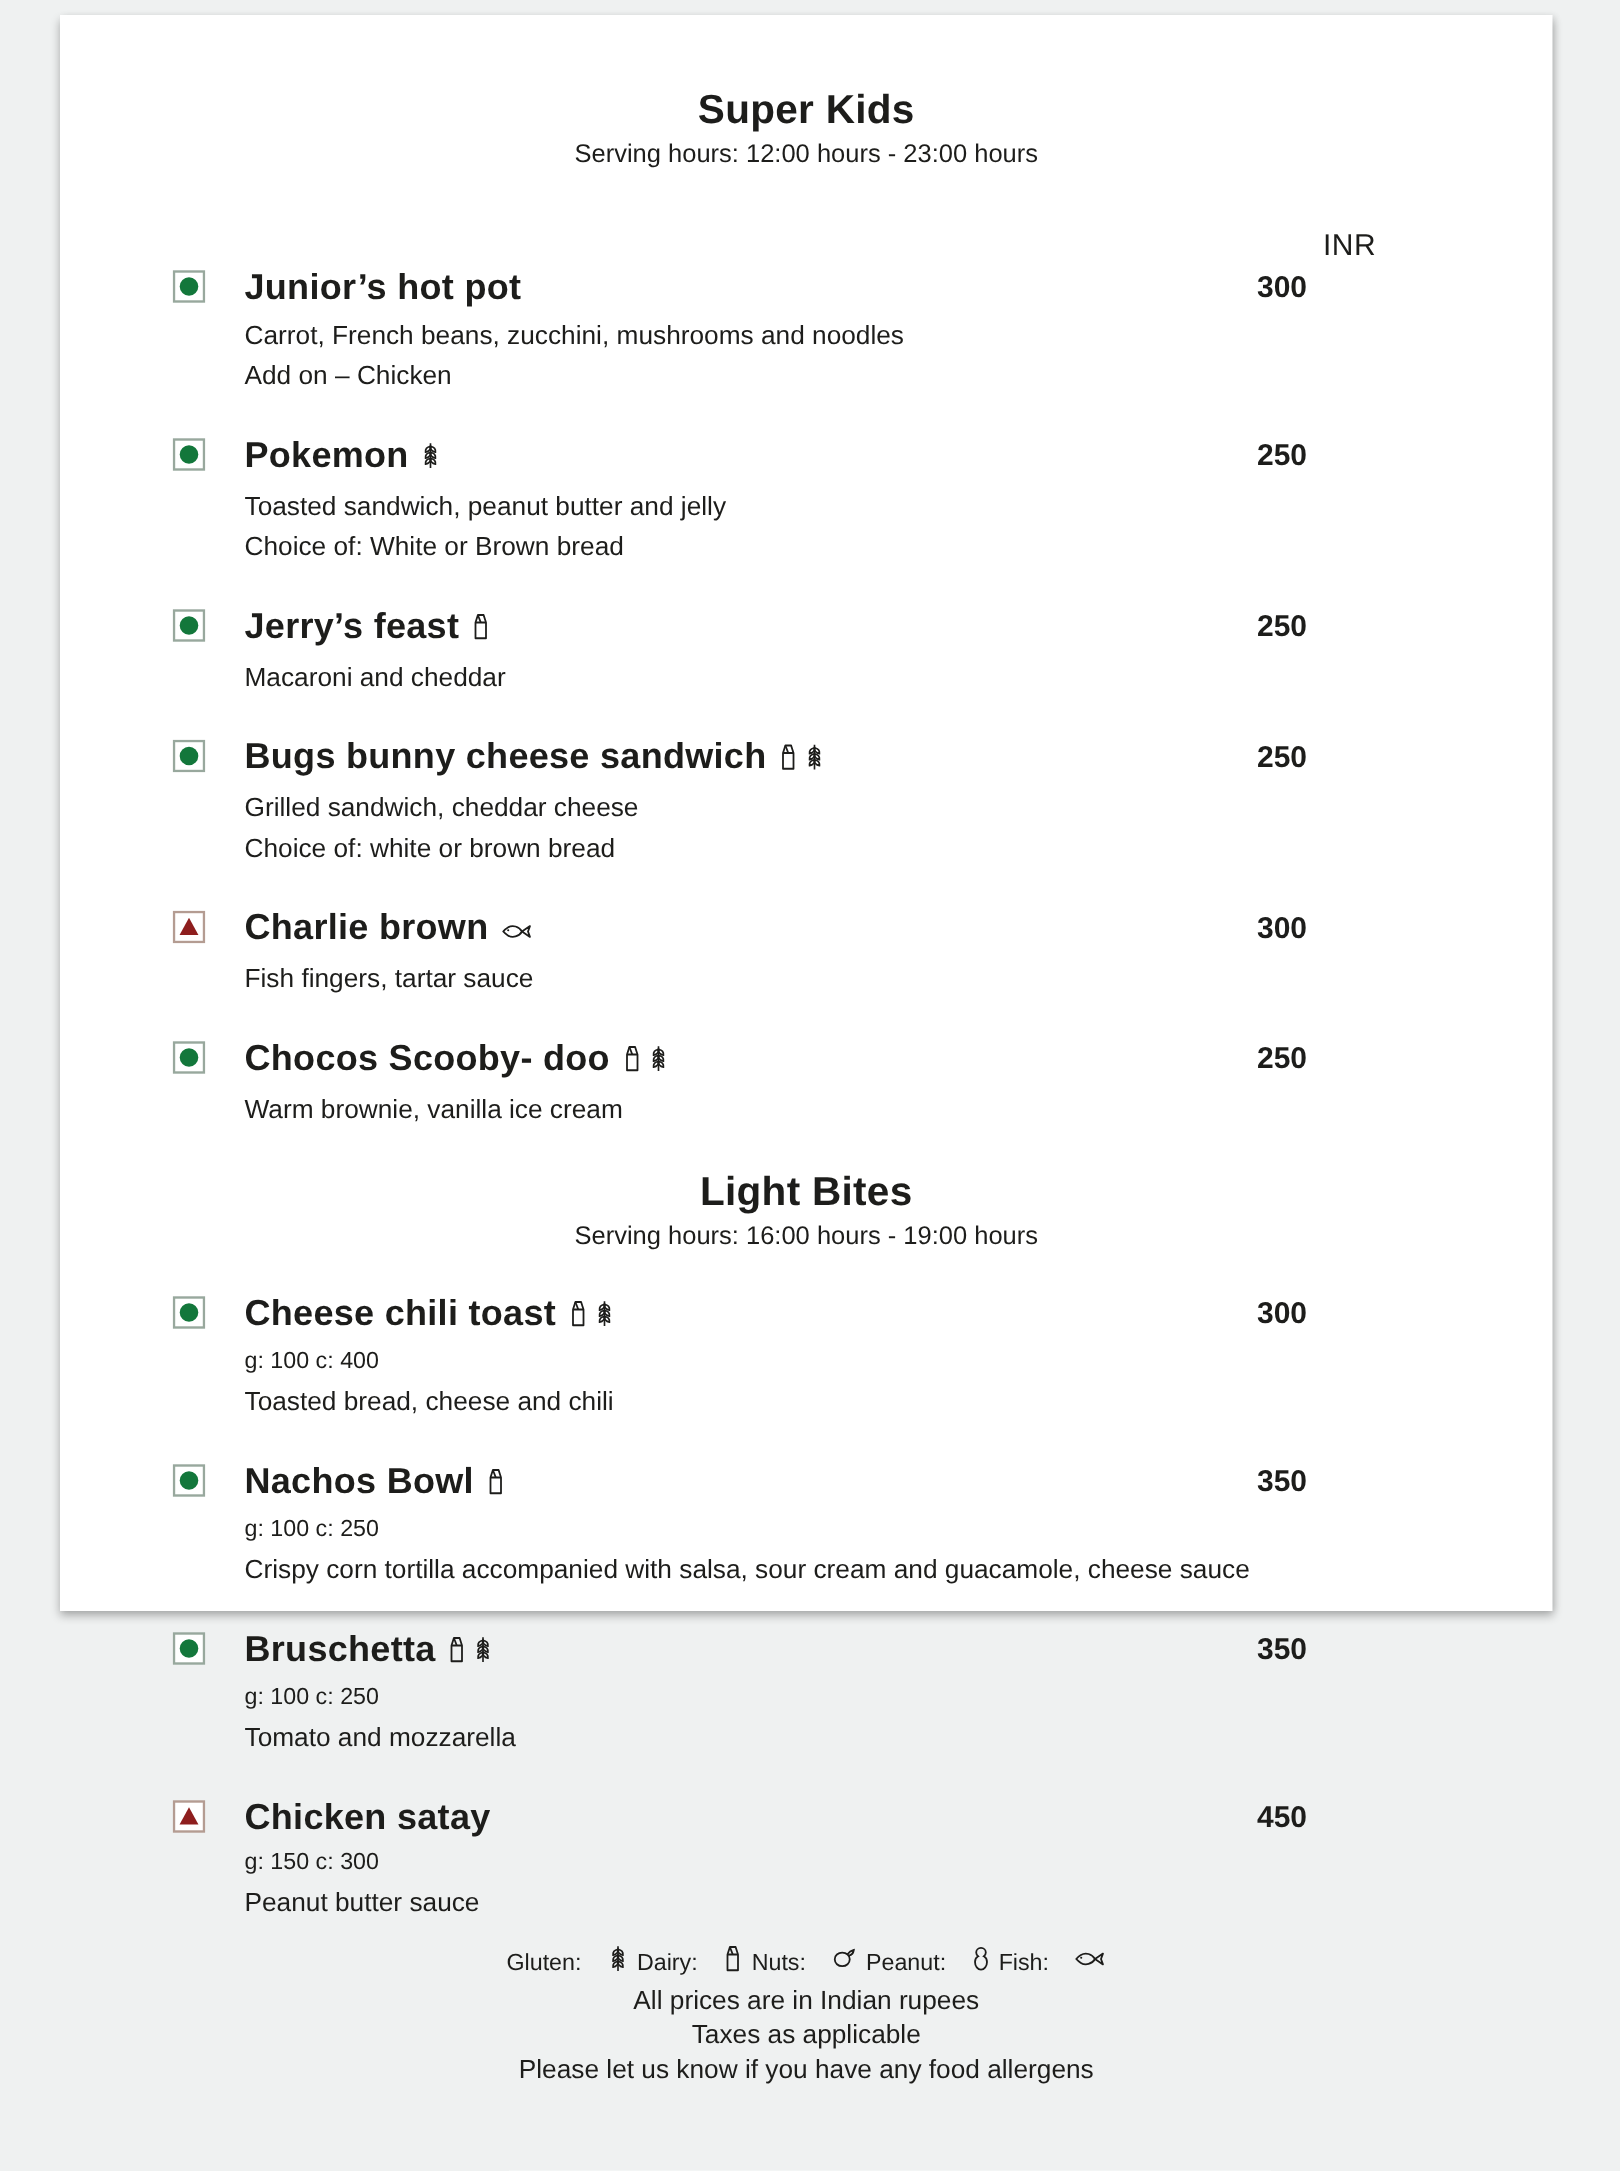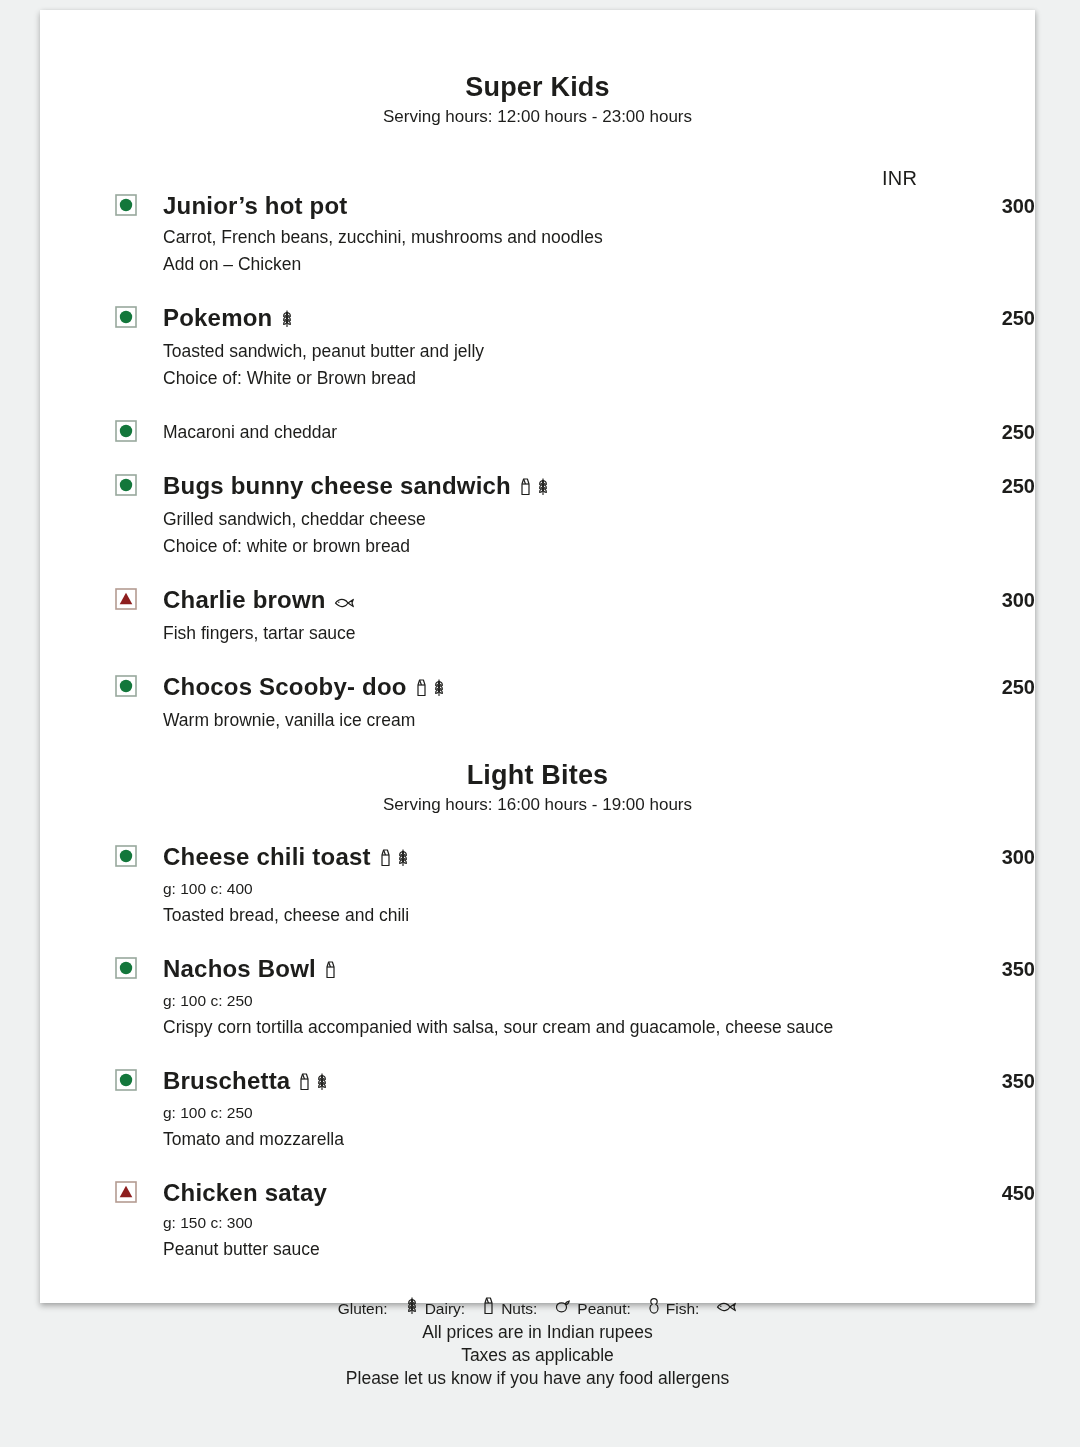--- a/index.html
+++ b/index.html
@@ -6,24 +6,24 @@
   html, body {
     width: 1080px; height: 1447px;
     background: #eff1f1;
     font-family: "Liberation Sans", sans-serif;
     color: #1d1d1b;
     overflow: hidden;
   }
   .page {
     position: absolute;
     left: 40px; top: 10px;
-    width: 995px; height: 1293px;
+    width: 995px; height: 1064px;
     background: #ffffff;
     box-shadow: 0 3px 6px rgba(0,0,0,0.30), 2px 0 4px rgba(0,0,0,0.06);
-    padding: 62px 0 0 75px;
+    padding: 48px 0 0 75px;
   }
   .section-title {
     text-align: center;
     font-size: 27px;
     font-weight: bold;
     letter-spacing: 0.2px;
     margin-left: -75px; 
   }
   .section-hours {
     text-align: center;
@@ -41,21 +41,21 @@
   .currency-row .spacer { width: 723px; }
   .currency-label { font-size: 20px; font-weight: normal; letter-spacing: 0.3px; }
   .items { margin-top: 0; }
   .menu-item {
     display: flex;
     align-items: flex-start;
     margin-bottom: 26px;
   }
   .mark-col { width: 48px; padding-top: 2px; flex: 0 0 48px; }
   .main-col { width: 675px; flex: 0 0 675px; }
-  .price-col { flex: 1; text-align: right; }
+  .price-col { flex: 1; }
   .item-name-row { line-height: 28px; }
   .item-name {
     font-size: 24px;
     font-weight: bold;
     letter-spacing: 0.2px;
   }
   .item-icons { margin-left: 8px; white-space: nowrap; }
   .item-icons .icon { display: inline-block; margin-right: 4px; vertical-align: -2px; }
   .item-portion { font-size: 15.5px; line-height: 24px; margin-top: 1px; }
   .item-details { font-size: 17.5px; line-height: 27px; margin-top: 1px; }
@@ -149,20 +149,29 @@
   </div>
 
   <div class="menu-item">
     <div class="mark-col">
       <span class="mark"><svg width="22" height="22" viewBox="0 0 22 22">
                   <rect x="1" y="1" width="20" height="20" fill="#fff" stroke="#98a89d" stroke-width="1.6"></rect>
                   <circle cx="11" cy="11" r="6.2" fill="#13773b"></circle>
                 </svg></span>
     </div>
     <div class="main-col">
+      <div class="item-name-row">
+        <span class="item-name">Jerry’s feast</span><span class="item-icons"><span class="icon"><svg width="13" height="19" viewBox="0 0 13 19">
+                      <g stroke="#1d1d1b" stroke-width="1.2" fill="none" stroke-linejoin="round">
+                        <path d="M3 7 L3 17.5 L10 17.5 L10 7 L8.4 2 L4.6 2 Z"></path>
+                        <path d="M3 7 L10 7"></path>
+                        <path d="M4.6 2 L6.5 7"></path>
+                      </g>
+                    </svg></span></span>
+      </div>
 
       <div class="item-details">
                 <div>Macaroni and cheddar</div>
               </div>
     </div>
     <div class="price-col">
       <span class="item-price">250</span>
     </div>
   </div>
 

